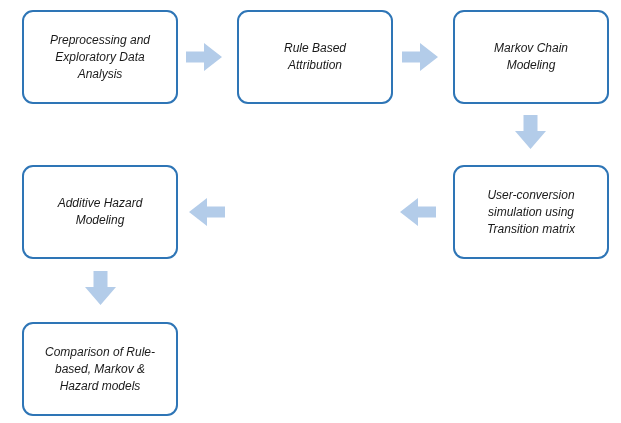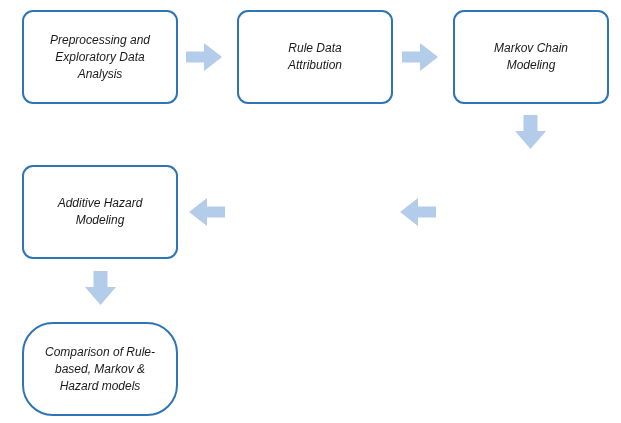--- a/index.html
+++ b/index.html
@@ -37,21 +37,21 @@
     color: var(--text);
     white-space: pre-line;
     padding: 0 6px;
   }
   .node-1 { left: 22px;  top: 10px; }
   .node-2 { left: 237px; top: 10px; }
   .node-3 { left: 453px; top: 10px; }
   .node-4 { left: 453px; top: 165px; }
   .node-5 { left: 238px; top: 165px; }
   .node-6 { left: 22px;  top: 165px; }
-  .node-7 { left: 22px;  top: 322px; border-radius: 31px; }
+  .node-7 { left: 22px;  top: 322px; }
   .arrow {
     position: absolute;
     color: var(--arrow-fill);
   }
   .arrow svg { display: block; }
   .arrow-r1 { left: 186px; top: 43px; }
   .arrow-r2 { left: 402px; top: 43px; }
   .arrow-d1 { left: 515px; top: 115px; }
   .arrow-l1 { left: 400px; top: 198px; }
   .arrow-l2 { left: 189px; top: 198px; }
@@ -68,41 +68,46 @@
 Analysis</div>
   </div>
 
   <div class="arrow arrow-r1">
     <svg width="36" height="28" viewBox="0 0 36 28" aria-hidden="true">
       <polygon points="0,8.5 18,8.5 18,0 36,14 18,28 18,19.5 0,19.5" fill="currentColor"></polygon>
     </svg>
   </div>
 
   <div class="flow-node node-2">
-    <div class="label">Rule Data
+    <div class="label">Rule Based
 Attribution</div>
   </div>
 
   <div class="arrow arrow-r2">
     <svg width="36" height="28" viewBox="0 0 36 28" aria-hidden="true">
       <polygon points="0,8.5 18,8.5 18,0 36,14 18,28 18,19.5 0,19.5" fill="currentColor"></polygon>
     </svg>
   </div>
 
   <div class="flow-node node-3">
     <div class="label">Markov Chain
 Modeling</div>
   </div>
 
   <div class="arrow arrow-d1">
     <svg width="31" height="34" viewBox="0 0 31 34" aria-hidden="true">
       <polygon points="8.5,0 22.5,0 22.5,16 31,16 15.5,34 0,16 8.5,16" fill="currentColor"></polygon>
     </svg>
   </div>
 
+  <div class="flow-node node-4">
+    <div class="label">User-conversion
+simulation using
+Transition matrix</div>
+  </div>
 
   <div class="arrow arrow-l1">
     <svg width="36" height="28" viewBox="0 0 36 28" aria-hidden="true">
       <polygon points="36,8.5 18,8.5 18,0 0,14 18,28 18,19.5 36,19.5" fill="currentColor"></polygon>
     </svg>
   </div>
 
 
   <div class="arrow arrow-l2">
     <svg width="36" height="28" viewBox="0 0 36 28" aria-hidden="true">

